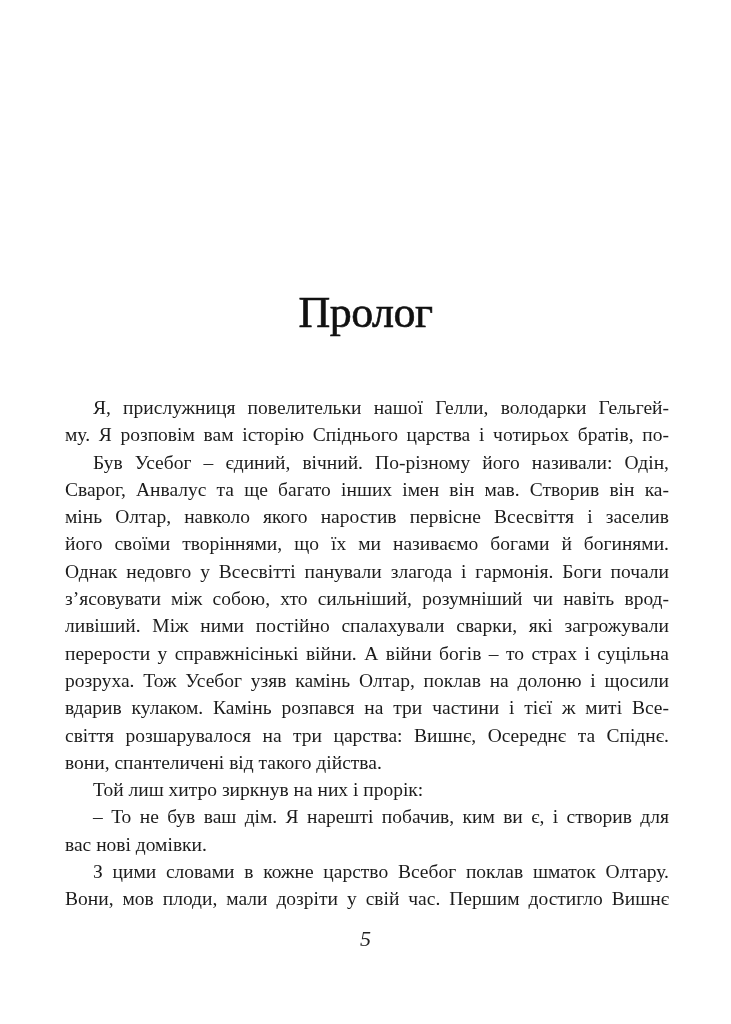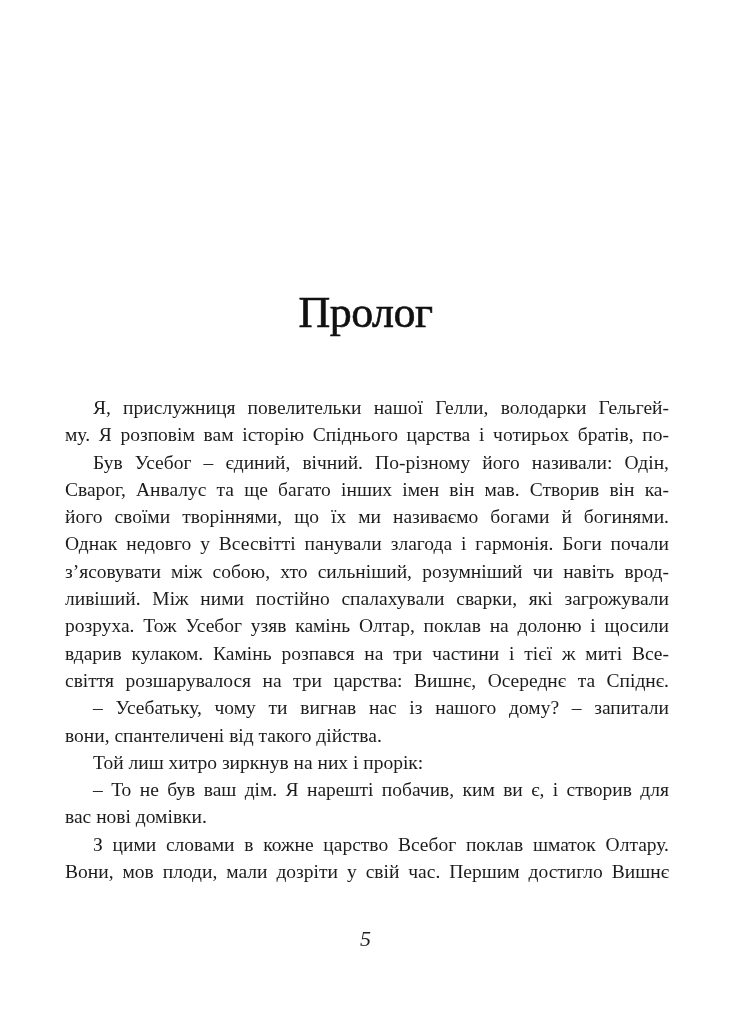--- a/index.html
+++ b/index.html
@@ -72,28 +72,29 @@
 <body>
 
 <div class="page">
   <h1 class="title">Пролог</h1>
 
   <div class="body-text" id="body-text">
       <span class="line just indent">Я, прислужниця повелительки нашої Гелли, володарки Гельгей-</span>
       <span class="line just">му. Я розповім вам історію Спіднього царства і чотирьох братів, по-</span>
       <span class="line just indent">Був Усебог – єдиний, вічний. По-різному його називали: Одін,</span>
       <span class="line just">Сварог, Анвалус та ще багато інших імен він мав. Створив він ка-</span>
+      <span class="line just">мінь Олтар, навколо якого наростив первісне Всесвіття і заселив</span>
       <span class="line just">його своїми творіннями, що їх ми називаємо богами й богинями.</span>
       <span class="line just">Однак недовго у Всесвітті панували злагода і гармонія. Боги почали</span>
       <span class="line just">з’ясовувати між собою, хто сильніший, розумніший чи навіть врод-</span>
       <span class="line just">ливіший. Між ними постійно спалахували сварки, які загрожували</span>
+      <span class="line just">перерости у справжнісінькі війни. А війни богів – то страх і суцільна</span>
       <span class="line just">розруха. Тож Усебог узяв камінь Олтар, поклав на долоню і щосили</span>
       <span class="line just">вдарив кулаком. Камінь розпався на три частини і тієї ж миті Все-</span>
       <span class="line just">свіття розшарувалося на три царства: Вишнє, Осереднє та Спіднє.</span>
-      <span class="line just indent">– Усебатьку, чому ти вигнав нас із нашого дому? – запитали</span>
       <span class="line">вони, спантеличені від такого дійства.</span>
       <span class="line indent">Той лиш хитро зиркнув на них і прорік:</span>
       <span class="line just indent">– То не був ваш дім. Я нарешті побачив, ким ви є, і створив для</span>
       <span class="line">вас нові домівки.</span>
       <span class="line just indent">З цими словами в кожне царство Всебог поклав шматок Олтару.</span>
       <span class="line just">Вони, мов плоди, мали дозріти у свій час. Першим достигло Вишнє</span>
     </div>
 
   <div class="page-number">5</div>
 </div>

